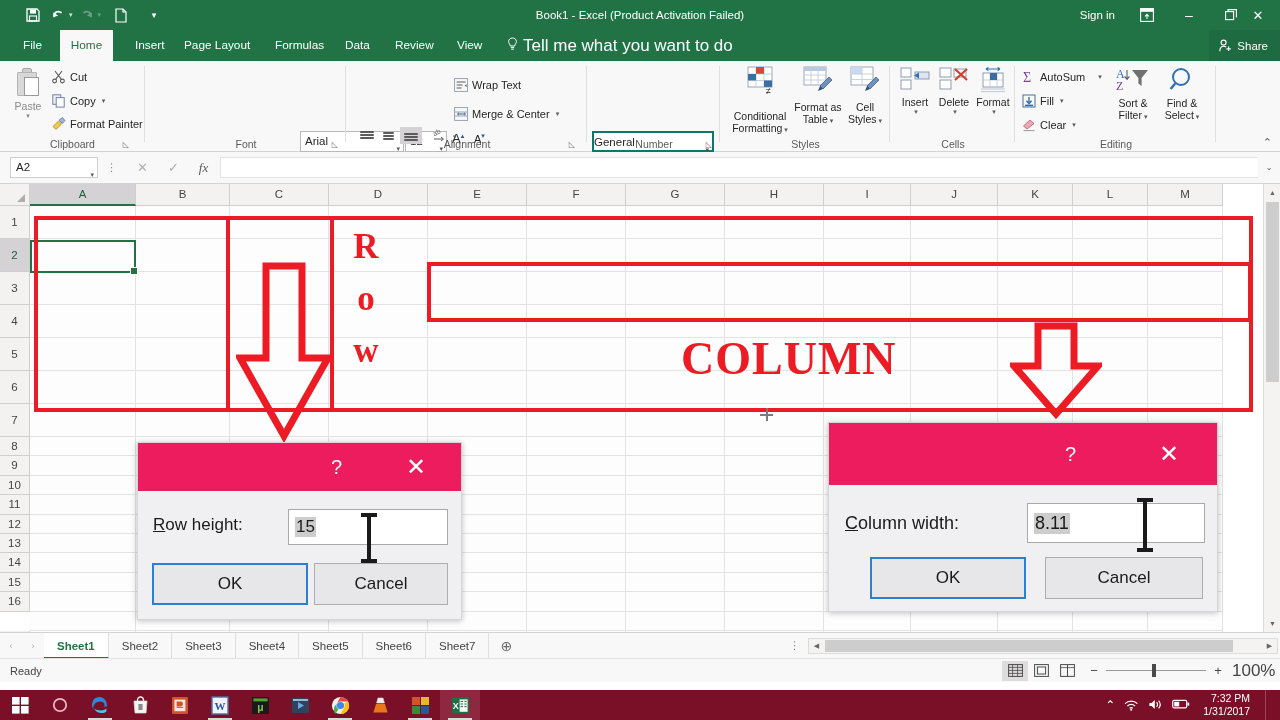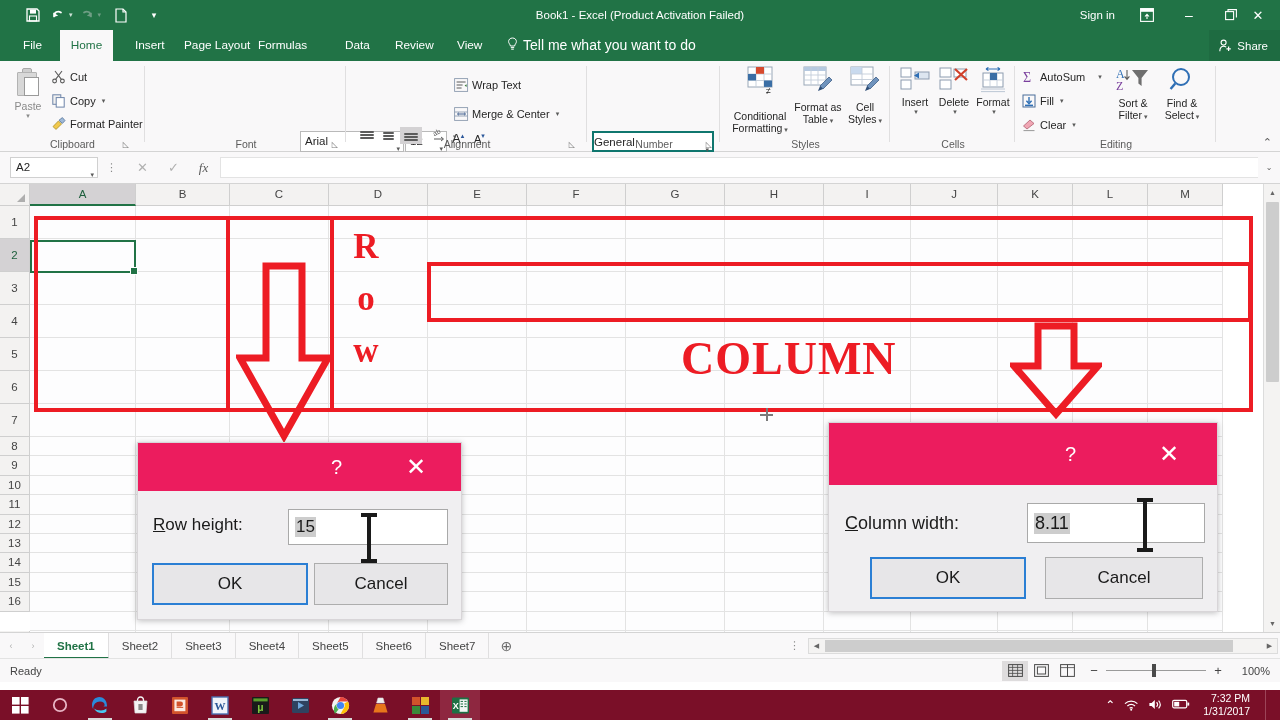--- a/index.html
+++ b/index.html
@@ -46,21 +46,21 @@
     position:absolute; left:0; top:30px; width:1280px; height:31px;
     background:#217346;
   }
   .tab {
     position:absolute; top:0; height:31px; line-height:31px;
     font-size:11.8px; color:#fff; padding:0 9px; white-space:nowrap;
   }
   .tab.active { background:#f9f8f9; color:#217346; }
   .tellme {
     position:absolute; top:0; height:31px; line-height:31px;
-    font-size:14px; color:#fff; white-space:nowrap;
+    font-size:17px; color:#fff; white-space:nowrap;
   }
   .bulb { position:absolute; left:507px; top:7px; font-size:12px; color:#fff; }
   .share {
     position:absolute; right:0; top:0; height:31px; padding:0 12px 0 10px;
     display:flex; align-items:center; gap:5px;
     background:#1e6b41; color:#fff; font-size:11.5px;
   }
 
   
   .ribbon {
@@ -317,21 +317,21 @@
     display:flex; align-items:center;
   }
   .ready { margin-left:10px; font-size:11px; color:#444; }
   .sb-sp { flex:1; }
   .viewbtn { width:26px; height:20px; display:flex; align-items:center; justify-content:center; }
   .viewbtn.sel { background:#dedcdd; }
   .zoom-ctrl { display:flex; align-items:center; gap:6px; margin:0 8px; }
   .zm-minus, .zm-plus { font-size:13px; color:#444; width:12px; text-align:center; }
   .zm-track { width:100px; height:1px; background:#9a9a9a; position:relative; }
   .zm-thumb { position:absolute; left:46px; top:-6px; width:4px; height:13px; background:#4a4a4a; }
-  .zm-pct { font-size:11px; color:#444; width:38px; text-align:right; margin-right:10px; }
+  .zm-pct { font-size:17px; color:#444; width:38px; text-align:right; margin-right:10px; }
 
   
   .taskbar {
     position:absolute; left:0; top:690px; width:1280px; height:30px;
     background:#7a0f28;
     display:flex; align-items:center;
   }
   .tbi {
     width:40px; height:30px; display:flex; align-items:center; justify-content:center;
     position:relative;
@@ -402,21 +402,21 @@
         </svg>
     </div>
     <div class="tb-btn tb-close-x">✕</div>
   </div>
 
   <div class="tabsrow">
     <div class="tab" style="left:14px">File</div>
     <div class="tab active" style="left:60px;width:53px;text-align:center;padding:0">Home</div>
     <div class="tab" style="left:126px">Insert</div>
     <div class="tab" style="left:175px">Page Layout</div>
-    <div class="tab" style="left:249px">Formulas</div>
+    <div class="tab" style="left:266px">Formulas</div>
     <div class="tab" style="left:336px">Data</div>
     <div class="tab" style="left:386px">Review</div>
     <div class="tab" style="left:448px">View</div>
     <div class="bulb">
       <svg width="11" height="14" viewBox="0 0 11 14">
           <path d="M5.5 1 C3 1 1.6 2.7 1.6 4.6 C1.6 6.3 3.2 7.3 3.4 9 h4.2 C7.8 7.3 9.4 6.3 9.4 4.6 C9.4 2.7 8 1 5.5 1z" fill="none" stroke="#fff" stroke-width="1"></path>
           <path d="M3.8 10.6 h3.4 M4.2 12.2 h2.6" stroke="#fff" stroke-width="1"></path>
         </svg>
     </div>
     <div class="tellme" style="left:523px">Tell me what you want to do</div>

